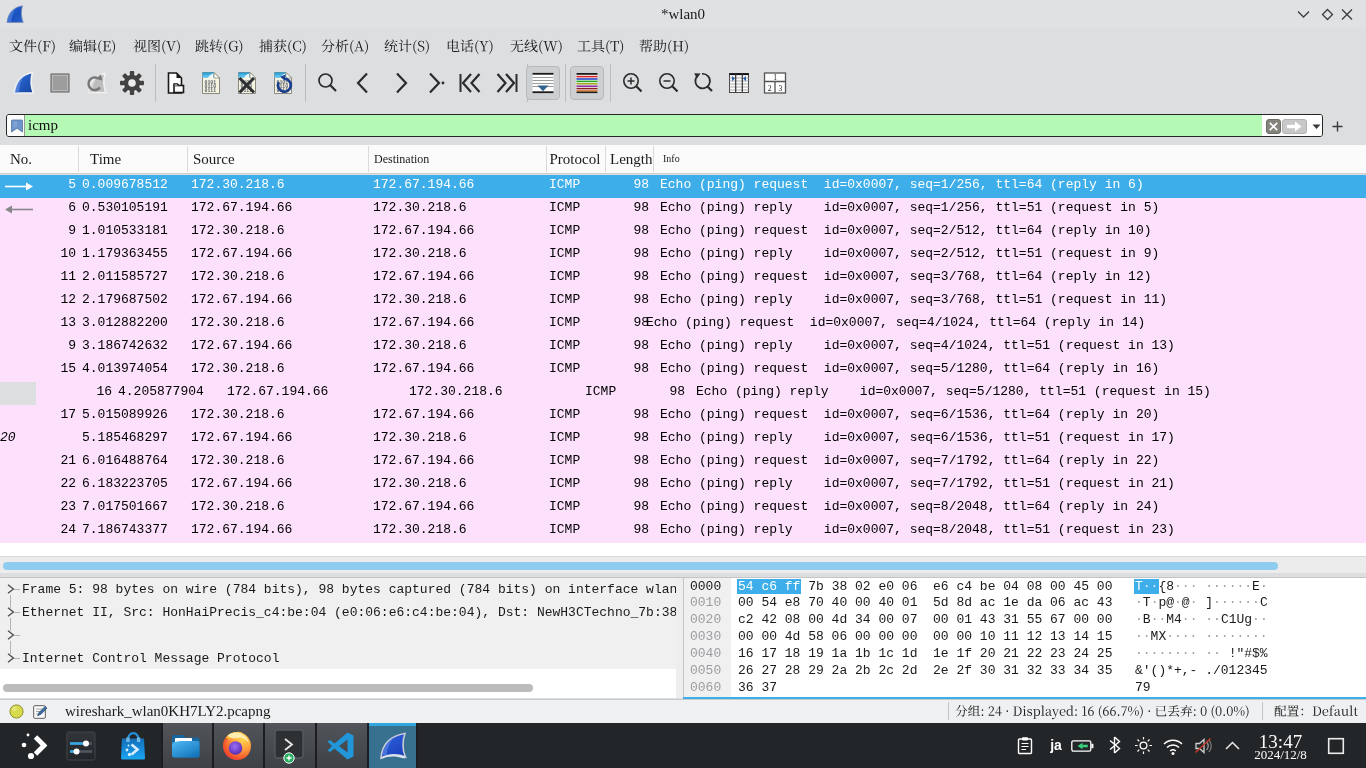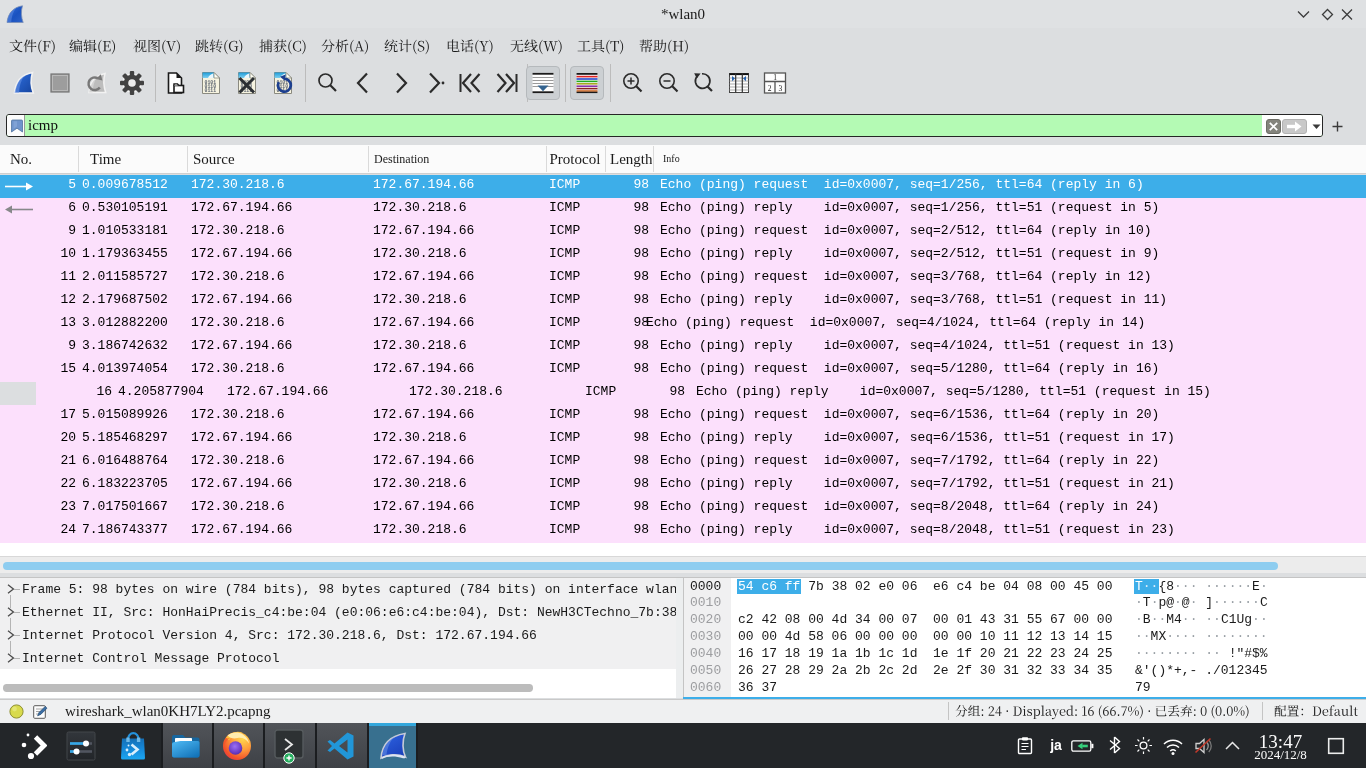--- a/index.html
+++ b/index.html
@@ -438,21 +438,21 @@
 <div class="row mono" style="top:404.5px;">
       <span style="left:0;width:76px;text-align:right;">17</span>
       <span style="left:82px;">5.015089926</span>
       <span style="left:191px;">172.30.218.6</span>
       <span style="left:373px;">172.67.194.66</span>
       <span style="left:549px;">ICMP</span>
       <span style="left:600px;width:49px;text-align:right;">98</span>
       <span style="left:660px;">Echo (ping) request  id=0x0007, seq=6/1536, ttl=64 (reply in 20)</span>
     </div>
 <div class="row mono" style="top:427.5px;">
-      <span style="left:0;width:76px;text-align:right;">20</span>
+      <span style="left:0;width:76px;font-style:italic;">20</span>
       <span style="left:82px;">5.185468297</span>
       <span style="left:191px;">172.67.194.66</span>
       <span style="left:373px;">172.30.218.6</span>
       <span style="left:549px;">ICMP</span>
       <span style="left:600px;width:49px;text-align:right;">98</span>
       <span style="left:660px;">Echo (ping) reply    id=0x0007, seq=6/1536, ttl=51 (request in 17)</span>
     </div>
 <div class="row mono" style="top:450.5px;">
       <span style="left:0;width:76px;text-align:right;">21</span>
       <span style="left:82px;">6.016488764</span>
@@ -496,21 +496,20 @@
 <div class="abs" style="left:0;top:576.5px;width:676px;height:121.5px;background:#fff;border-top:1px solid #c4c4c4;"></div>
 <div class="abs" style="left:0;top:577.5px;width:676px;height:91px;background:#f0f0f1;"></div>
 <div class="abs mono" style="left:22px;top:577.5px;width:654px;height:23px;line-height:23px;white-space:pre;overflow:hidden;color:#191919;">Frame 5: 98 bytes on wire (784 bits), 98 bytes captured (784 bits) on interface wlan0</div>
 <svg class="abs" style="left:6px;top:584.0px;" width="9" height="10">
       <path d="M2,0.8 L7.4,5 L2,9.2" fill="none" stroke="#4a4a4a" stroke-width="1.3"></path>
     </svg>
 <div class="abs mono" style="left:22px;top:600.5px;width:654px;height:23px;line-height:23px;white-space:pre;overflow:hidden;color:#191919;">Ethernet II, Src: HonHaiPrecis_c4:be:04 (e0:06:e6:c4:be:04), Dst: NewH3CTechno_7b:38:e0</div>
 <svg class="abs" style="left:6px;top:607.0px;" width="9" height="10">
       <path d="M2,0.8 L7.4,5 L2,9.2" fill="none" stroke="#4a4a4a" stroke-width="1.3"></path>
     </svg>
-<div class="abs mono" style="left:22px;top:623.5px;width:654px;height:23px;line-height:23px;white-space:pre;overflow:hidden;color:#191919;">Internet Protocol Version 4, Src: 172.30.218.6, Dst: 172.67.194.66</div>
 <svg class="abs" style="left:6px;top:630.0px;" width="9" height="10">
       <path d="M2,0.8 L7.4,5 L2,9.2" fill="none" stroke="#4a4a4a" stroke-width="1.3"></path>
     </svg>
 <div class="abs mono" style="left:22px;top:646.5px;width:654px;height:23px;line-height:23px;white-space:pre;overflow:hidden;color:#191919;">Internet Control Message Protocol</div>
 <svg class="abs" style="left:6px;top:653.0px;" width="9" height="10">
       <path d="M2,0.8 L7.4,5 L2,9.2" fill="none" stroke="#4a4a4a" stroke-width="1.3"></path>
     </svg>
 <div class="abs" style="left:10px;top:594.5px;width:1px;height:13.0px;background:#b4b4b4;"></div>
 <div class="abs" style="left:10px;top:617.5px;width:1px;height:13.0px;background:#b4b4b4;"></div>
 <div class="abs" style="left:10px;top:640.5px;width:1px;height:13.0px;background:#b4b4b4;"></div>
@@ -520,20 +519,21 @@
 <div class="abs" style="left:13.5px;top:658.0px;width:6px;height:1px;background:#b4b4b4;"></div>
 <div class="abs" style="left:3px;top:684px;width:530px;height:7.5px;background:#bcbcbc;border-radius:3.7px;"></div>
 <div class="abs" style="left:676px;top:576.5px;width:7px;height:121.5px;background:#eceeef;border-top:1px solid #c4c4c4;"></div>
 <div class="abs" style="left:683px;top:576.5px;width:683px;height:120px;background:#fff;border-top:1px solid #c4c4c4;border-left:1px solid #c4c4c4;"></div>
 <div class="abs" style="left:684px;top:577.5px;width:47px;height:119px;background:#f0f0f1;"></div>
 <div class="abs" style="left:683px;top:696.5px;width:683px;height:2px;background:#3daee9;"></div>
 <div class="hexrow mono" style="left:690px;top:577.5px;">0000</div>
 <div class="hexrow mono" style="left:738px;top:577.5px;"><span class="hl">54 c6 ff</span> 7b 38 02 e0 06  e6 c4 be 04 08 00 45 00</div>
 <div class="hexrow mono" style="left:1135px;top:577.5px;"><span class="hl">T<i>··</i></span>{8<i>···</i> <i>······</i>E<i>·</i></div>
 <div class="hexrow mono gr" style="left:690px;top:594.4px;">0010</div>
+<div class="hexrow mono" style="left:738px;top:594.4px;">00 54 e8 70 40 00 40 01  5d 8d ac 1e da 06 ac 43</div>
 <div class="hexrow mono" style="left:1135px;top:594.4px;"><i>·</i>T<i>·</i>p@<i>·</i>@<i>·</i> ]<i>······</i>C</div>
 <div class="hexrow mono gr" style="left:690px;top:611.3px;">0020</div>
 <div class="hexrow mono" style="left:738px;top:611.3px;">c2 42 08 00 4d 34 00 07  00 01 43 31 55 67 00 00</div>
 <div class="hexrow mono" style="left:1135px;top:611.3px;"><i>·</i>B<i>··</i>M4<i>··</i> <i>··</i>C1Ug<i>··</i></div>
 <div class="hexrow mono gr" style="left:690px;top:628.1999999999999px;">0030</div>
 <div class="hexrow mono" style="left:738px;top:628.1999999999999px;">00 00 4d 58 06 00 00 00  00 00 10 11 12 13 14 15</div>
 <div class="hexrow mono" style="left:1135px;top:628.1999999999999px;"><i>··</i>MX<i>····</i> <i>········</i></div>
 <div class="hexrow mono gr" style="left:690px;top:645.0999999999999px;">0040</div>
 <div class="hexrow mono" style="left:738px;top:645.0999999999999px;">16 17 18 19 1a 1b 1c 1d  1e 1f 20 21 22 23 24 25</div>
 <div class="hexrow mono" style="left:1135px;top:645.0999999999999px;"><i>········</i> <i>··</i> !"#$%</div>

